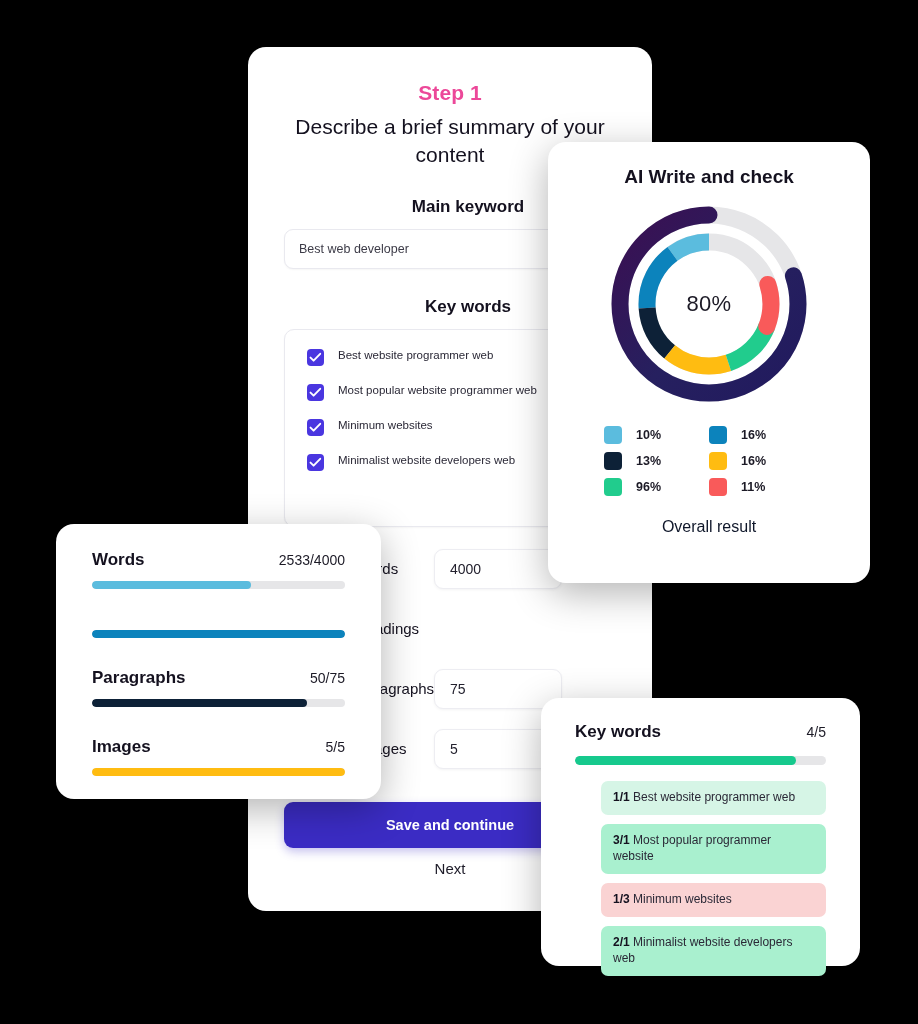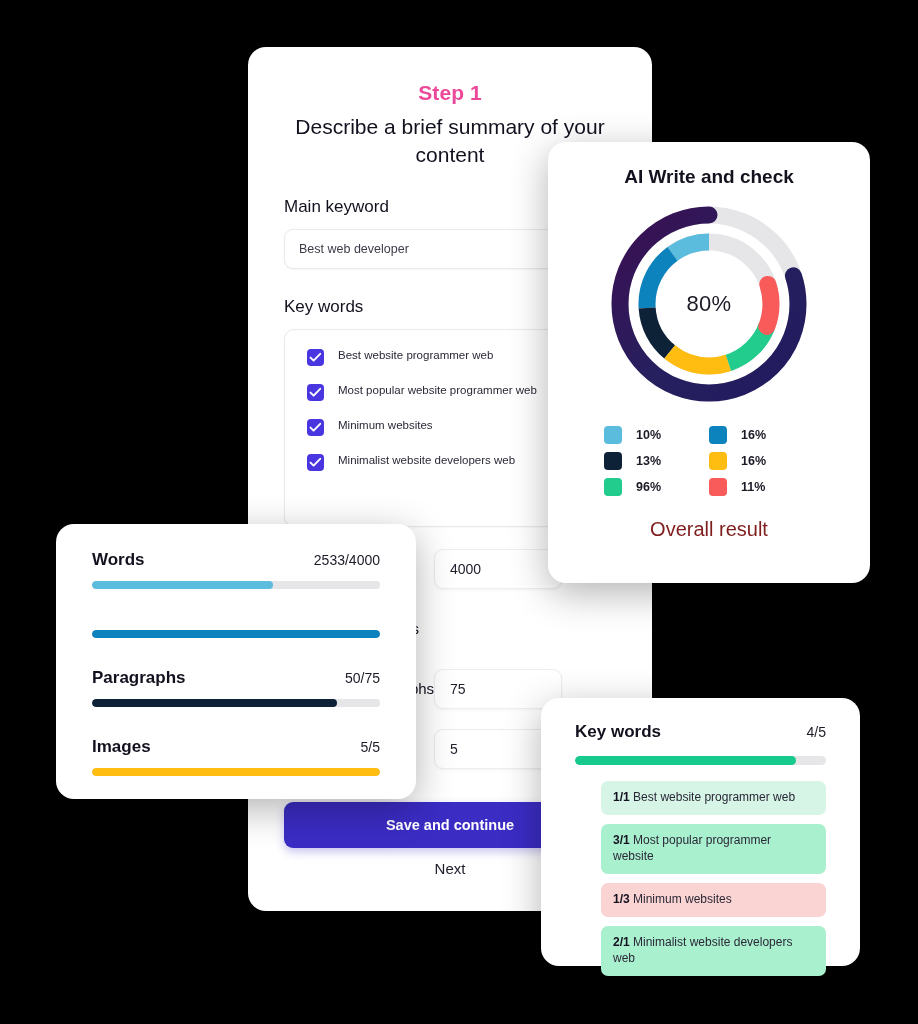--- a/index.html
+++ b/index.html
@@ -34,21 +34,21 @@
   .step-sub{
     margin:8px 36px 0 36px;
     text-align:center;
     color:#14111f;
     font-size:21px;font-weight:500;
     line-height:1.33;
   }
   .field-label{
     margin:28px 0 0 36px;
     color:#14111f;
-    font-size:17px;font-weight:400;
+    font-size:17px;font-weight:700;text-align:center;
   }
   .text-input{
     margin:12px 0 0 36px;
     width:330px;height:40px;
     box-sizing:border-box;
     border:1px solid #e9e9ef;
     border-radius:9px;
     background:#fff;
     display:flex;align-items:center;
     padding-left:14px;
@@ -144,25 +144,25 @@
     width:210px;margin:20px auto 0 auto;
     display:grid;
     grid-template-columns:1fr 1fr;
     row-gap:8px;
   }
   .leg-item{display:flex;align-items:center;}
   .leg-sw{width:18px;height:18px;border-radius:4px;flex:0 0 18px;}
   .leg-val{margin-left:14px;color:#1c1a26;font-size:12.5px;font-weight:600;}
   .donut-foot{
     margin:22px 0 0 0;text-align:center;
-    color:#7f1d1d;font-size:20px;font-weight:400;
+    color:#0f172a;font-size:16px;font-weight:400;
   }
 
   
-  #progress-card{left:56px;top:524px;width:360px;height:275px;z-index:4;}
+  #progress-card{left:56px;top:524px;width:325px;height:275px;z-index:4;}
   .pg-block{margin:0 36px;}
   .pg-head{display:flex;justify-content:space-between;align-items:baseline;}
   .pg-name{color:#14111f;font-size:17px;font-weight:600;}
   .pg-val{color:#1c1a26;font-size:14px;}
   .pg-track{
     margin-top:11px;width:100%;height:8px;
     background:#e6e6e8;border-radius:5px;overflow:hidden;
   }
   .pg-fill{height:8px;border-radius:5px;}
 

